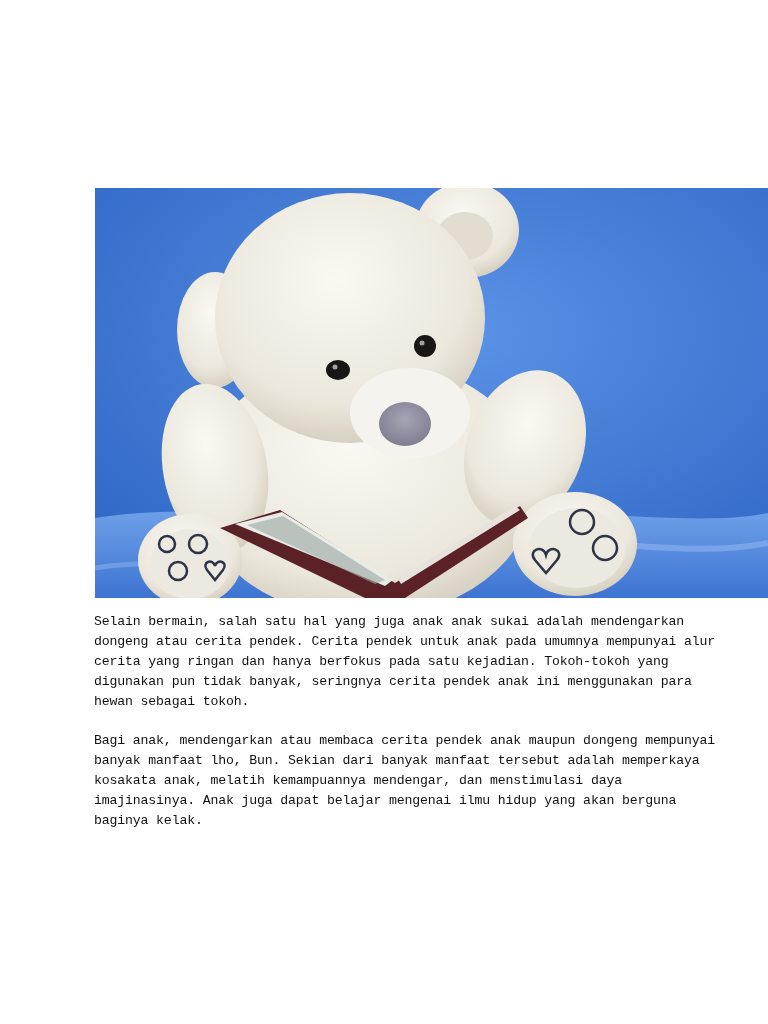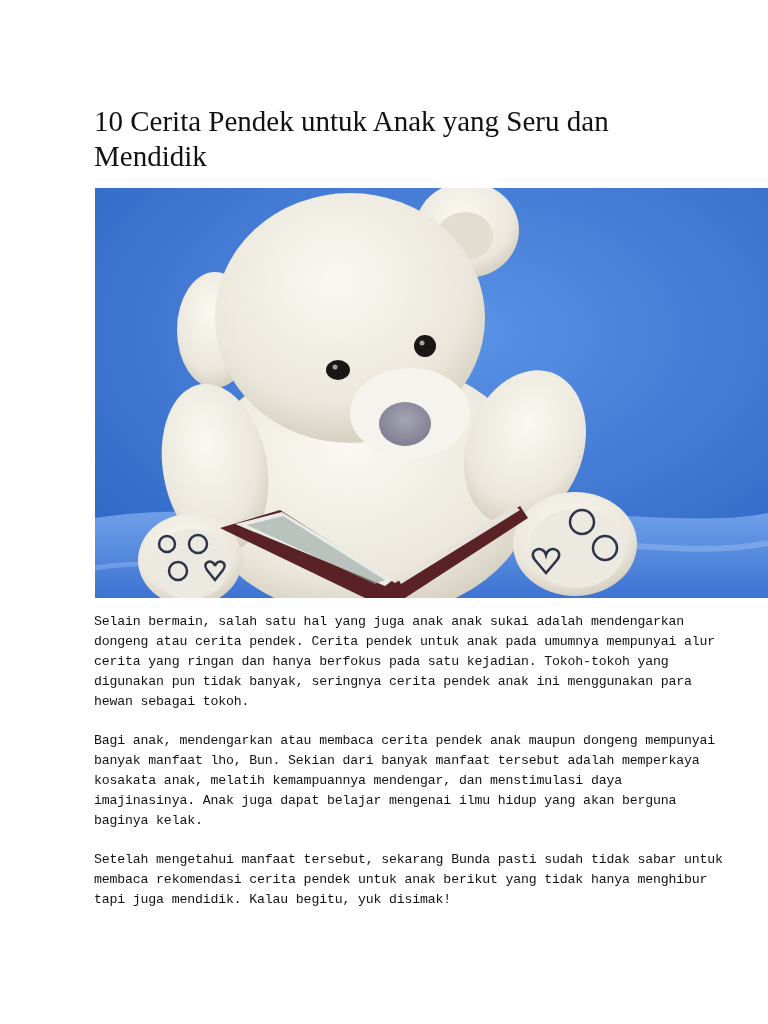--- a/index.html
+++ b/index.html
@@ -55,21 +55,20 @@
     .para {
       margin: 0 0 19px 0;
       white-space: normal;
     }
   </style>
 </head>
 <body>
 
 <div class="page">
 
-  <h1 class="doc-title">10 Cerita Pendek untuk Anak yang Seru dan Mendidik</h1>
 
   <div class="hero">
     <svg width="673" height="410" viewBox="0 0 673 410" xmlns="http://www.w3.org/2000/svg">
       <defs>
         <radialGradient id="bg" cx="55%" cy="35%" r="75%">
           <stop offset="0%" stop-color="#5a92e6"></stop>
           <stop offset="100%" stop-color="#2f67c6"></stop>
         </radialGradient>
         <linearGradient id="blanket" x1="0" y1="0" x2="0" y2="1">
           <stop offset="0%" stop-color="#6d9fe8"></stop>
@@ -131,16 +130,15 @@
       <path d="M300 395 L 425 318 L 433 330 L 310 410 L 300 410 Z" fill="#5a2226"></path>
       <path d="M140 336 L 187 324 L 298 392 L 290 398 Z" fill="#e8ebe6"></path>
       <path d="M152 337 L 188 328 L 290 392 L 280 396 Z" fill="#9aa6a0" opacity="0.6"></path>
       <path d="M303 391 L 420 318 L 425 322 L 306 396 Z" fill="#e8e2dc"></path>
     </svg>
   </div>
 
   <div class="body-text">
     <p class="para">Selain bermain, salah satu hal yang juga anak anak sukai adalah mendengarkan dongeng atau cerita pendek. Cerita pendek untuk anak pada umumnya mempunyai alur cerita yang ringan dan hanya berfokus pada satu kejadian. Tokoh-tokoh yang digunakan pun tidak banyak, seringnya cerita pendek anak ini menggunakan para hewan sebagai tokoh.</p>
     <p class="para">Bagi anak, mendengarkan atau membaca cerita pendek anak maupun dongeng mempunyai banyak manfaat lho, Bun. Sekian dari banyak manfaat tersebut adalah memperkaya kosakata anak, melatih kemampuannya mendengar, dan menstimulasi daya imajinasinya. Anak juga dapat belajar mengenai ilmu hidup yang akan berguna baginya kelak.</p>
-    <p class="para">Setelah mengetahui manfaat tersebut, sekarang Bunda pasti sudah tidak sabar untuk membaca rekomendasi cerita pendek untuk anak berikut yang tidak hanya menghibur tapi juga mendidik. Kalau begitu, yuk disimak!</p>
   </div>
 
 </div>
 
 </body></html>

